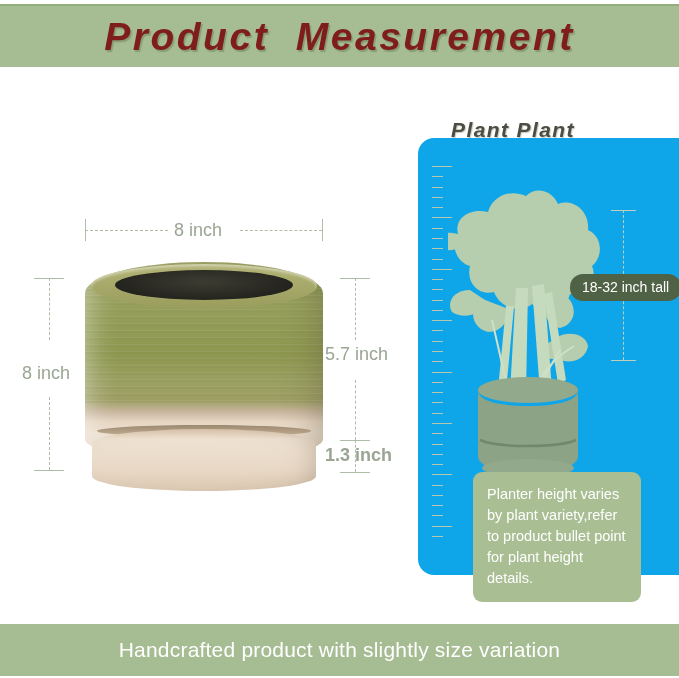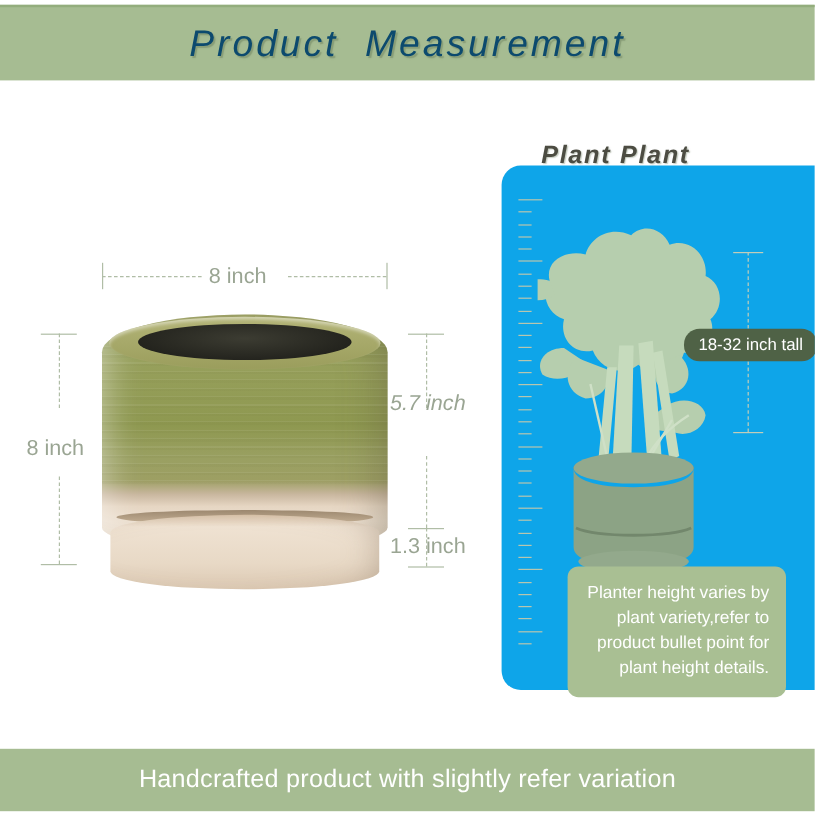--- a/index.html
+++ b/index.html
@@ -25,23 +25,23 @@
     align-items: center;
     justify-content: center;
     box-sizing: border-box;
   }
   #header-banner {
     top: 4px;
     height: 63px;
     border-top: 2px solid #93ad7d;
   }
   #header-title {
-    color: #0c4a6e;
-    font-size: 31px;
-    font-weight: normal;
+    color: #7f1d1d;
+    font-size: 39px;
+    font-weight: bold;
     font-style: italic;
     letter-spacing: 2.5px;
     text-shadow: 1.5px 1.5px 1px rgba(110,130,95,0.55);
     white-space: pre;
   }
   #footer-banner {
     top: 624px;
     height: 52px;
   }
   #footer-text {
@@ -239,26 +239,25 @@
     position: absolute;
     left: 193px;
     width: 25px;
     height: 0;
     border-top: 1.5px solid #c3cdb8;
   }
   #note-box {
     position: absolute;
     left: 55px;
     top: 334px;
-    width: 182px;
+    width: 168px;
     background: #a9bf93;
     border-radius: 9px;
     padding: 12px 14px 13px 14px;
     box-sizing: border-box;
-    text-align: right;
   }
   #note-text {
     color: #ffffff;
     font-size: 14.5px;
     line-height: 1.45;
   }
 </style>
 </head>
 <body>
 
@@ -276,26 +275,26 @@
 
   <div class="dim-cap-v" style="left:34px; top:211px; width:30px;"></div>
   <div class="dim-cap-v" style="left:34px; top:403px; width:30px;"></div>
   <div class="dim-line-v" style="left:49px; top:211px; height:62px;"></div>
   <div class="dim-line-v" style="left:49px; top:330px; height:73px;"></div>
   <span class="dim-label" style="left:22px; top:296px;">8 inch</span>
 
   <div class="dim-cap-v" style="left:340px; top:211px; width:30px;"></div>
   <div class="dim-line-v" style="left:355px; top:211px; height:62px;"></div>
   <div class="dim-line-v" style="left:355px; top:313px; height:60px;"></div>
-  <span class="dim-label" style="left:325px; top:259px;font-style:italic;">5.7 inch</span>
+  <span class="dim-label" style="left:325px; top:277px;">5.7 inch</span>
 
   <div class="dim-cap-v" style="left:340px; top:373px; width:30px;"></div>
   <div class="dim-cap-v" style="left:340px; top:405px; width:30px;"></div>
   <div class="dim-line-v" style="left:355px; top:373px; height:32px;"></div>
-  <span class="dim-label" style="left:325px; top:378px;">1.3 inch</span>
+  <span class="dim-label" style="left:325px; top:378px;font-weight:bold;">1.3 inch</span>
 
   <div id="pot-photo">
     <div id="pot-body"></div>
     <div id="pot-texture"></div>
     <div id="pot-rim"></div>
     <div id="pot-interior"></div>
     <div id="pot-saucer-gap"></div>
     <div id="pot-saucer"></div>
   </div>
 </div>
@@ -384,14 +383,14 @@
   <div class="plant-dim-cap" style="top:222px;"></div>
 
   <div id="height-badge">18-32 inch tall</div>
 
   <div id="note-box">
     <div id="note-text">Planter height varies by plant variety,refer to product bullet point for plant height details.</div>
   </div>
 </div>
 
 <div class="banner" id="footer-banner">
-  <span id="footer-text">Handcrafted product with slightly refer variation</span>
+  <span id="footer-text">Handcrafted product with slightly size variation</span>
 </div>
 
 </body></html>

